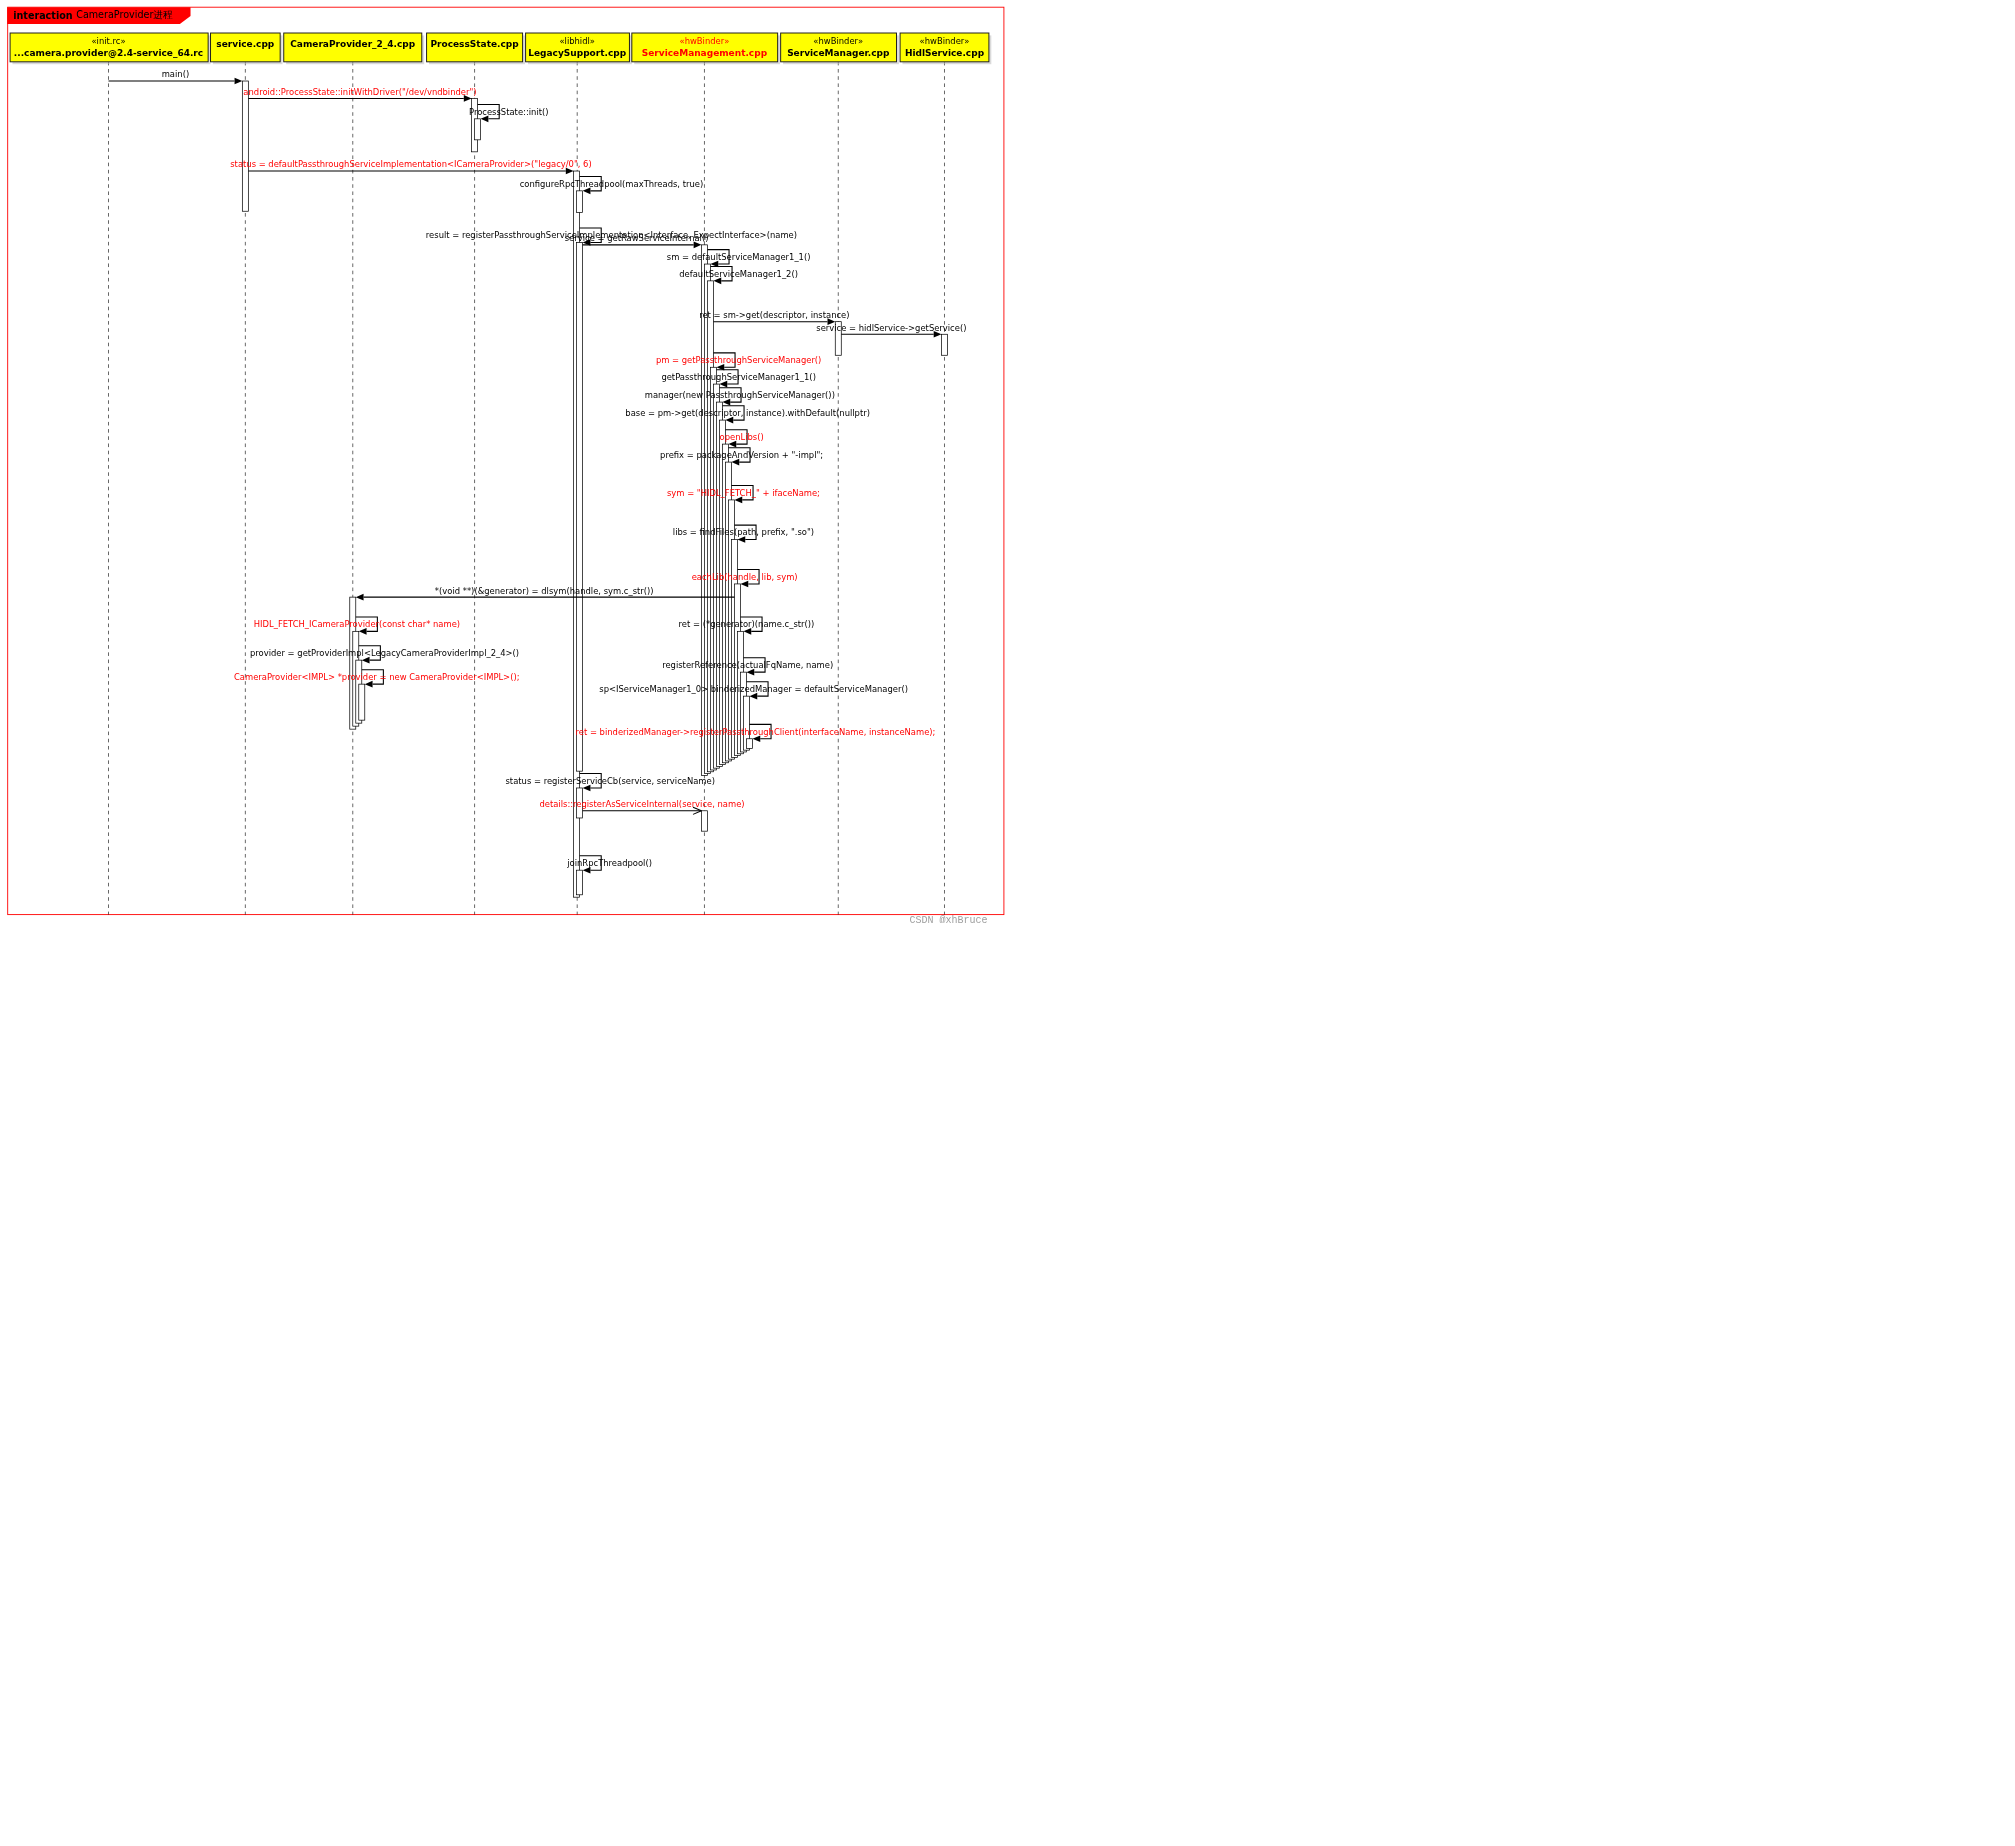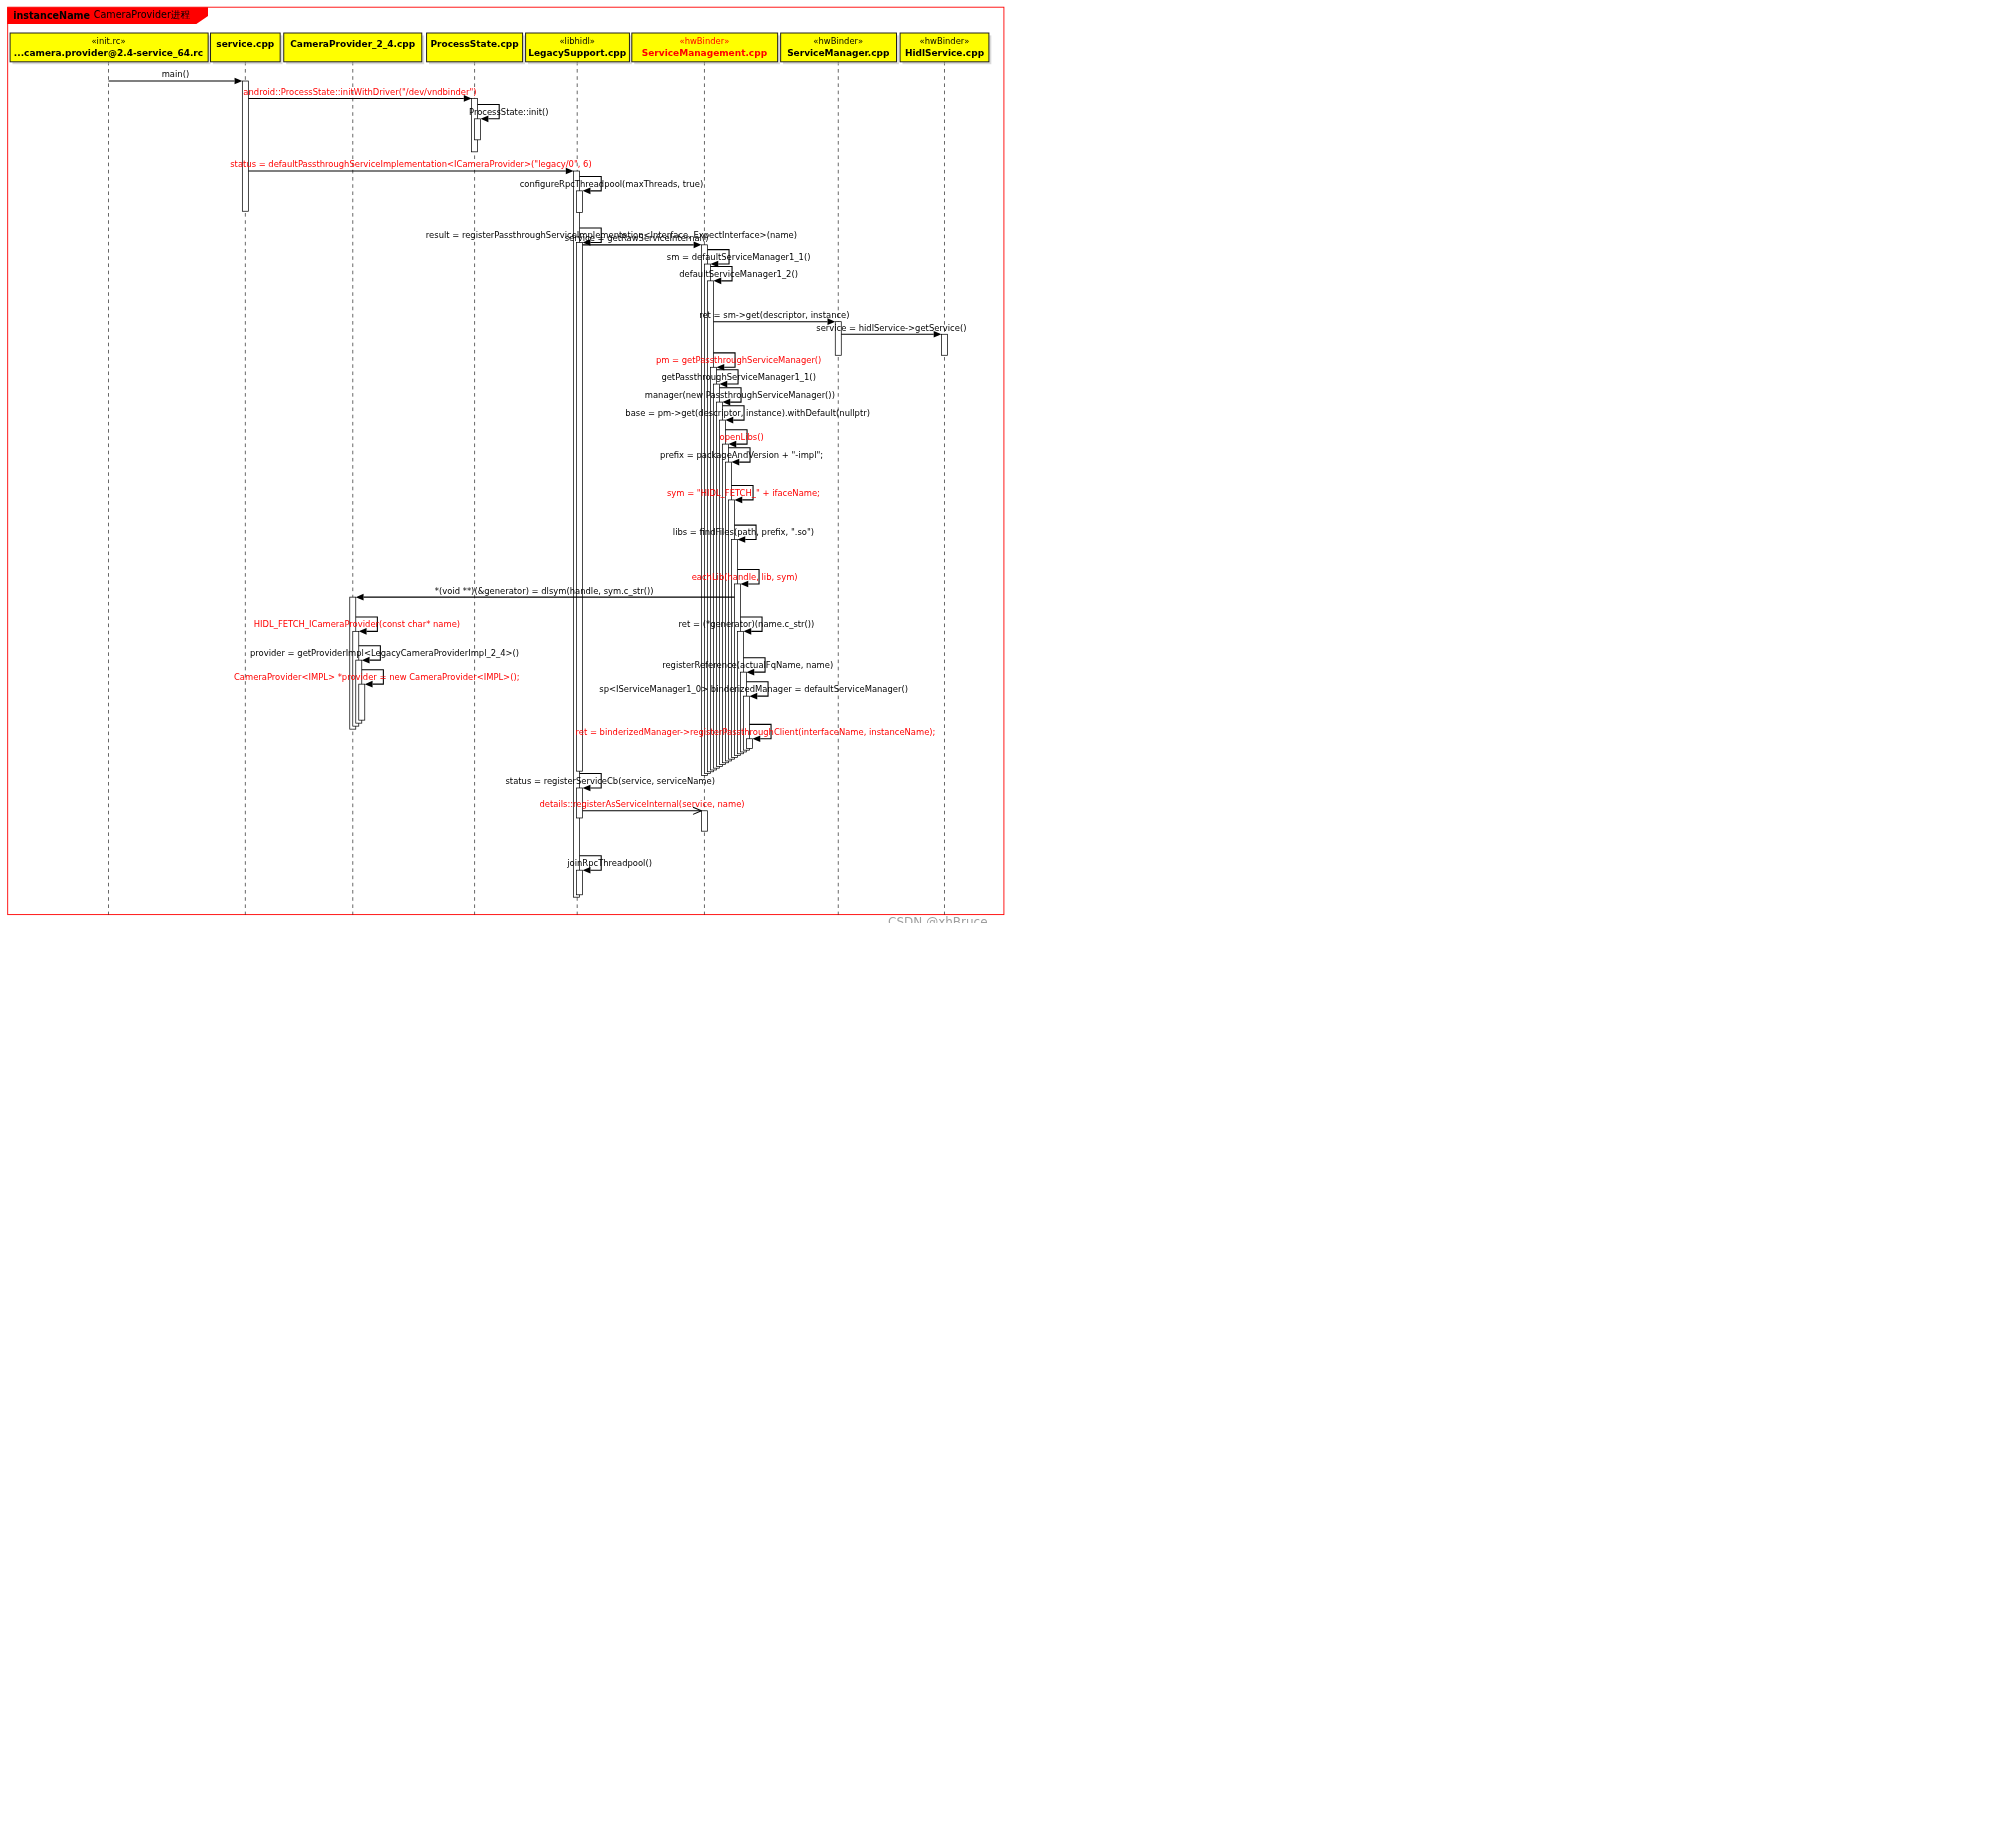--- a/index.html
+++ b/index.html
@@ -18,22 +18,23 @@
     color:#000;
     font-size:9.6px;
     display:flex;align-items:center;
     padding:0 18px 0 6px;
     clip-path:polygon(0 0,100% 0,100% 52%,94% 100%,0 100%);
     white-space:nowrap;
   }
   .title-tab .kw{font-weight:bold;margin-right:3.6px;}
   .watermark{
     position:absolute;right:20.4px;top:915px;
-    font-size:12px;color:#9E9E9E;
+    font-size:10px;color:#9E9E9E;
     white-space:nowrap;
+    font-family:Liberation Mono, monospace;
   }
 </style>
 </head>
 <body>
 
 <div class="canvas">
   <svg id="seq-svg" width="1008" height="923" viewBox="0 0 1678 1538">
       <rect x="12" y="12" width="1660" height="1512" fill="none" stroke="#FF0000" stroke-width="1.5"></rect>
       <line x1="180" y1="103" x2="180" y2="1524" stroke="#000000" stroke-width="1" stroke-dasharray="6,6"></line>
       <line x1="408" y1="103" x2="408" y2="1524" stroke="#000000" stroke-width="1" stroke-dasharray="6,6"></line>
@@ -192,18 +193,18 @@
       <text x="1016" y="1306" text-anchor="middle" font-size="14" fill="#000000">status = registerServiceCb(service, serviceName)</text>
       <line x1="970" y1="1351" x2="1168" y2="1351" stroke="#000000" stroke-width="1.8"></line>
       <line x1="1168" y1="1351" x2="1154" y2="1345" stroke="#000000" stroke-width="1.8"></line>
       <line x1="1168" y1="1351" x2="1154" y2="1357" stroke="#000000" stroke-width="1.8"></line>
       <text x="1069" y="1345" text-anchor="middle" font-size="14" fill="#FF0000">details::registerAsServiceInternal(service, name)</text>
       <path d="M965,1426 L1001,1426 L1001,1450 L983,1450" fill="none" stroke="#000000" stroke-width="1.8"></path>
       <polygon points="970,1450 983,1444.5 983,1455.5" fill="#000000"></polygon>
       <text x="1015" y="1443" text-anchor="middle" font-size="14" fill="#000000">joinRpcThreadpool()</text>
     </svg>
   <div class="title-tab">
-    <span class="kw">instanceName</span>
+    <span class="kw">interaction</span>
     <span class="nm">CameraProvider进程</span>
   </div>
   <div class="watermark">CSDN @xhBruce</div>
 </div>
 
 
 </body></html>

